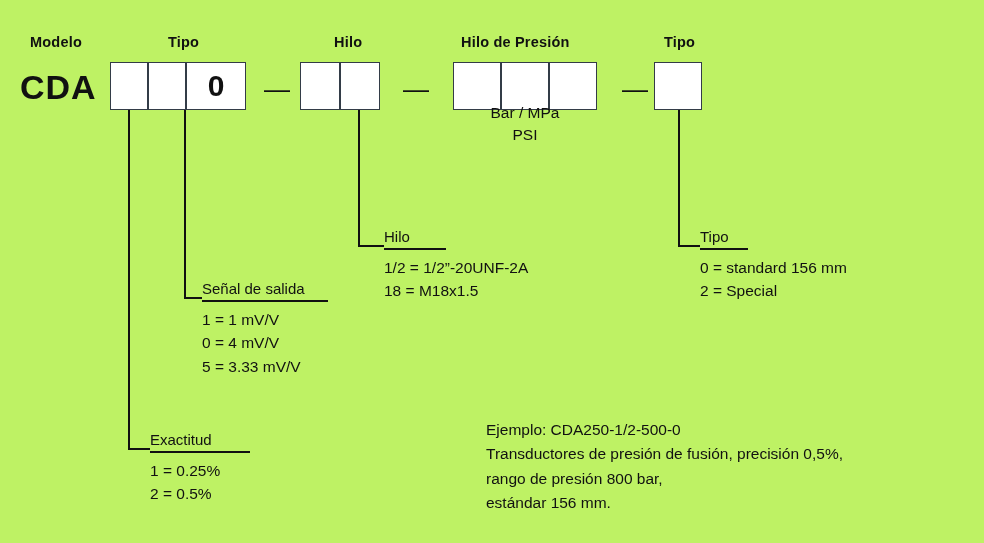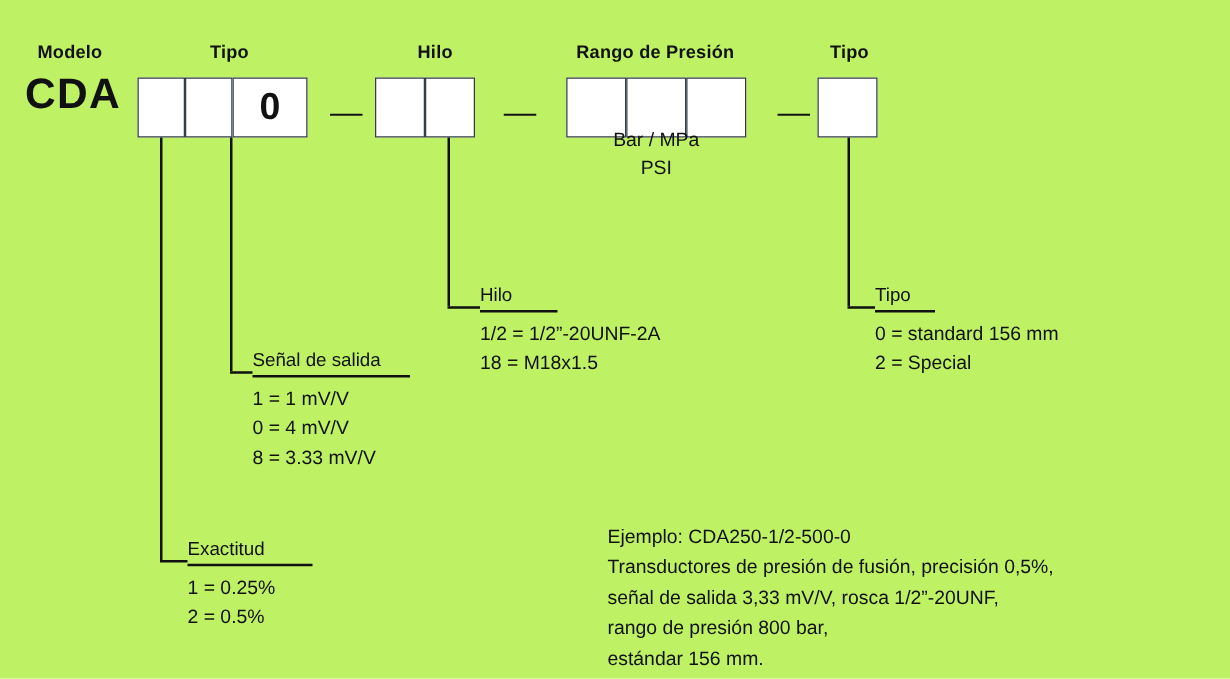--- a/index.html
+++ b/index.html
@@ -90,24 +90,24 @@
   }
 </style>
 </head>
 <body>
 
 <div id="root">
 
   <div class="abs group-label" style="left:30px; top:34px;">Modelo</div>
   <div class="abs group-label" style="left:168px; top:34px;">Tipo</div>
   <div class="abs group-label" style="left:334px; top:34px;">Hilo</div>
-  <div class="abs group-label" style="left:461px; top:34px;">Rango de Presión</div>
+  <div class="abs group-label" style="left:461px; top:34px;">Hilo de Presión</div>
   <div class="abs group-label" style="left:664px; top:34px;">Tipo</div>
 
-  <div class="abs model-text" style="left:20px; top:58px;">CDA</div>
+  <div class="abs model-text" style="left:20px; top:70px;">CDA</div>
 
   <div class="abs box" style="left:110px; top:62px; width:38px; height:48px;"></div>
   <div class="abs box" style="left:148px; top:62px; width:38px; height:48px;"></div>
   <div class="abs box" style="left:186px; top:62px; width:60px; height:48px;">
     <div class="box-digit">0</div>
   </div>
 
   <div class="abs dash" style="left:264px; top:76px;">—</div>
 
   <div class="abs box" style="left:300px; top:62px; width:40px; height:48px;"></div>
@@ -157,34 +157,33 @@
       <div class="legend-line">2 = Special</div>
     </div>
   </div>
 
   <div class="abs" style="left:202px; top:280px;">
     <div class="legend-title">Señal de salida</div>
     <div class="underline" style="width:126px; margin-top:3px;"></div>
     <div style="margin-top:6px;">
       <div class="legend-line">1 = 1 mV/V</div>
       <div class="legend-line">0 = 4 mV/V</div>
-      <div class="legend-line">8 = 3.33 mV/V</div>
+      <div class="legend-line">5 = 3.33 mV/V</div>
     </div>
   </div>
 
   <div class="abs" style="left:150px; top:431px;">
     <div class="legend-title">Exactitud</div>
     <div class="underline" style="width:100px; margin-top:3px;"></div>
     <div style="margin-top:6px;">
       <div class="legend-line">1 = 0.25%</div>
       <div class="legend-line">2 = 0.5%</div>
     </div>
   </div>
 
   <div class="abs" style="left:486px; top:418px;">
     <div class="example-line">Ejemplo: CDA250-1/2-500-0</div>
     <div class="example-line">Transductores de presión de fusión, precisión 0,5%,</div>
-    <div class="example-line">señal de salida 3,33 mV/V, rosca 1/2”-20UNF,</div>
     <div class="example-line">rango de presión 800 bar,</div>
     <div class="example-line">estándar 156 mm.</div>
   </div>
 
 </div>
 
 </body></html>

